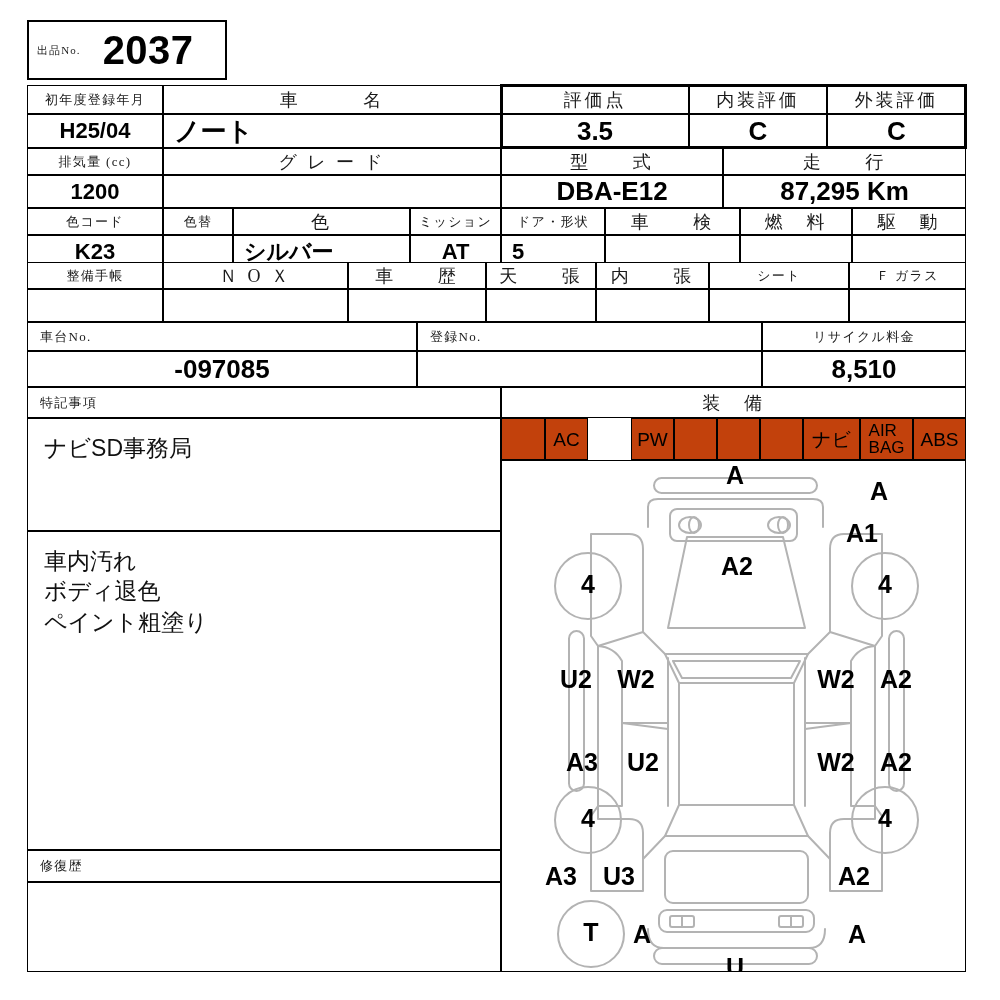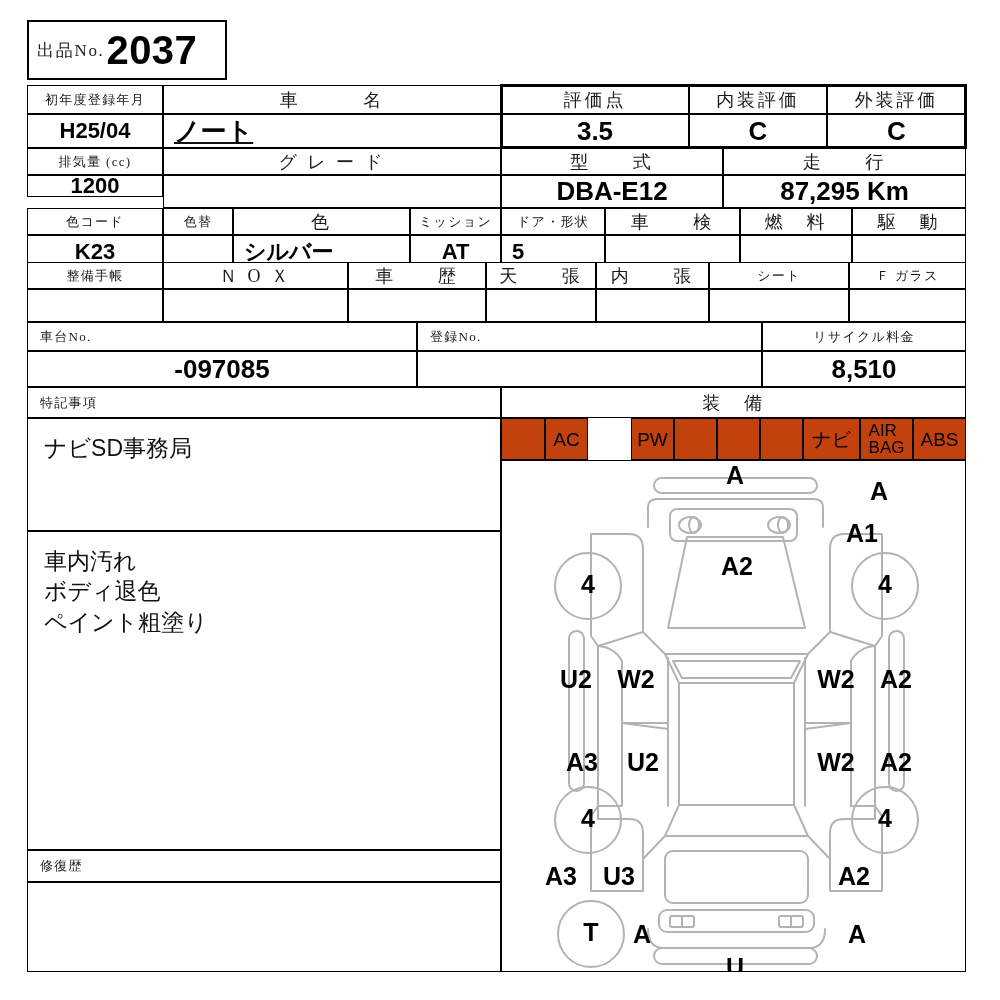--- a/index.html
+++ b/index.html
@@ -75,24 +75,24 @@
     position: absolute;
     border: 2px solid #000000;
     box-sizing: border-box;
     background: #ffffff;
     display: flex;
     align-items: center;
     padding-left: 8px;
   }
   #lotbox .lot-label {
     font-family: "Liberation Serif", "DejaVu Serif", serif;
-    font-size: 17px;
+    font-size: 11px;
     letter-spacing: 0.10em;
     color: #1a1a1a;
-    margin-right: 2px;
+    margin-right: 22px;
     text-align: center;
   }
   #lotbox .lot-value {
     font-family: "Liberation Sans", "DejaVu Sans", sans-serif;
     font-weight: bold;
     font-size: 40px;
     letter-spacing: 0.01em;
     color: #000000;
   }
 
@@ -177,21 +177,21 @@
   <div class="cell" style="left:689px; top:85px; width:138px; height:29px;">
     <span class="lbl">内装評価</span>
   </div>
   <div class="cell" style="left:827px; top:85px; width:139px; height:29px;">
     <span class="lbl">外装評価</span>
   </div>
 
   <div class="cell" style="left:27px; top:114px; width:136px; height:34px;">
     <span class="val val-sm">H25/04</span>
   </div>
-  <div class="cell" style="left:163px; top:114px; width:338px; height:34px;text-decoration:underline;">
+  <div class="cell" style="left:163px; top:114px; width:338px; height:34px;">
     <span class="val val-left">ノート</span>
   </div>
   <div class="cell" style="left:501px; top:114px; width:188px; height:34px;">
     <span class="val">3.5</span>
   </div>
   <div class="cell" style="left:689px; top:114px; width:138px; height:34px;">
     <span class="val">C</span>
   </div>
   <div class="cell" style="left:827px; top:114px; width:139px; height:34px;">
     <span class="val">C</span>
@@ -205,21 +205,21 @@
   <div class="cell" style="left:163px; top:148px; width:338px; height:27px;">
     <span class="lbl">グ レ ー ド</span>
   </div>
   <div class="cell" style="left:501px; top:148px; width:222px; height:27px;">
     <span class="lbl">型　　式</span>
   </div>
   <div class="cell" style="left:723px; top:148px; width:243px; height:27px;">
     <span class="lbl">走　　行</span>
   </div>
 
-  <div class="cell" style="left:27px; top:175px; width:136px; height:22px;">
+  <div class="cell" style="left:27px; top:175px; width:136px; height:33px;">
     <span class="val val-sm">1200</span>
   </div>
   <div class="cell" style="left:163px; top:175px; width:338px; height:33px;">
     <span class="val val-left"></span>
   </div>
   <div class="cell" style="left:501px; top:175px; width:222px; height:33px;">
     <span class="val">DBA-E12</span>
   </div>
   <div class="cell" style="left:723px; top:175px; width:243px; height:33px;">
     <span class="val">87,295 Km</span>

